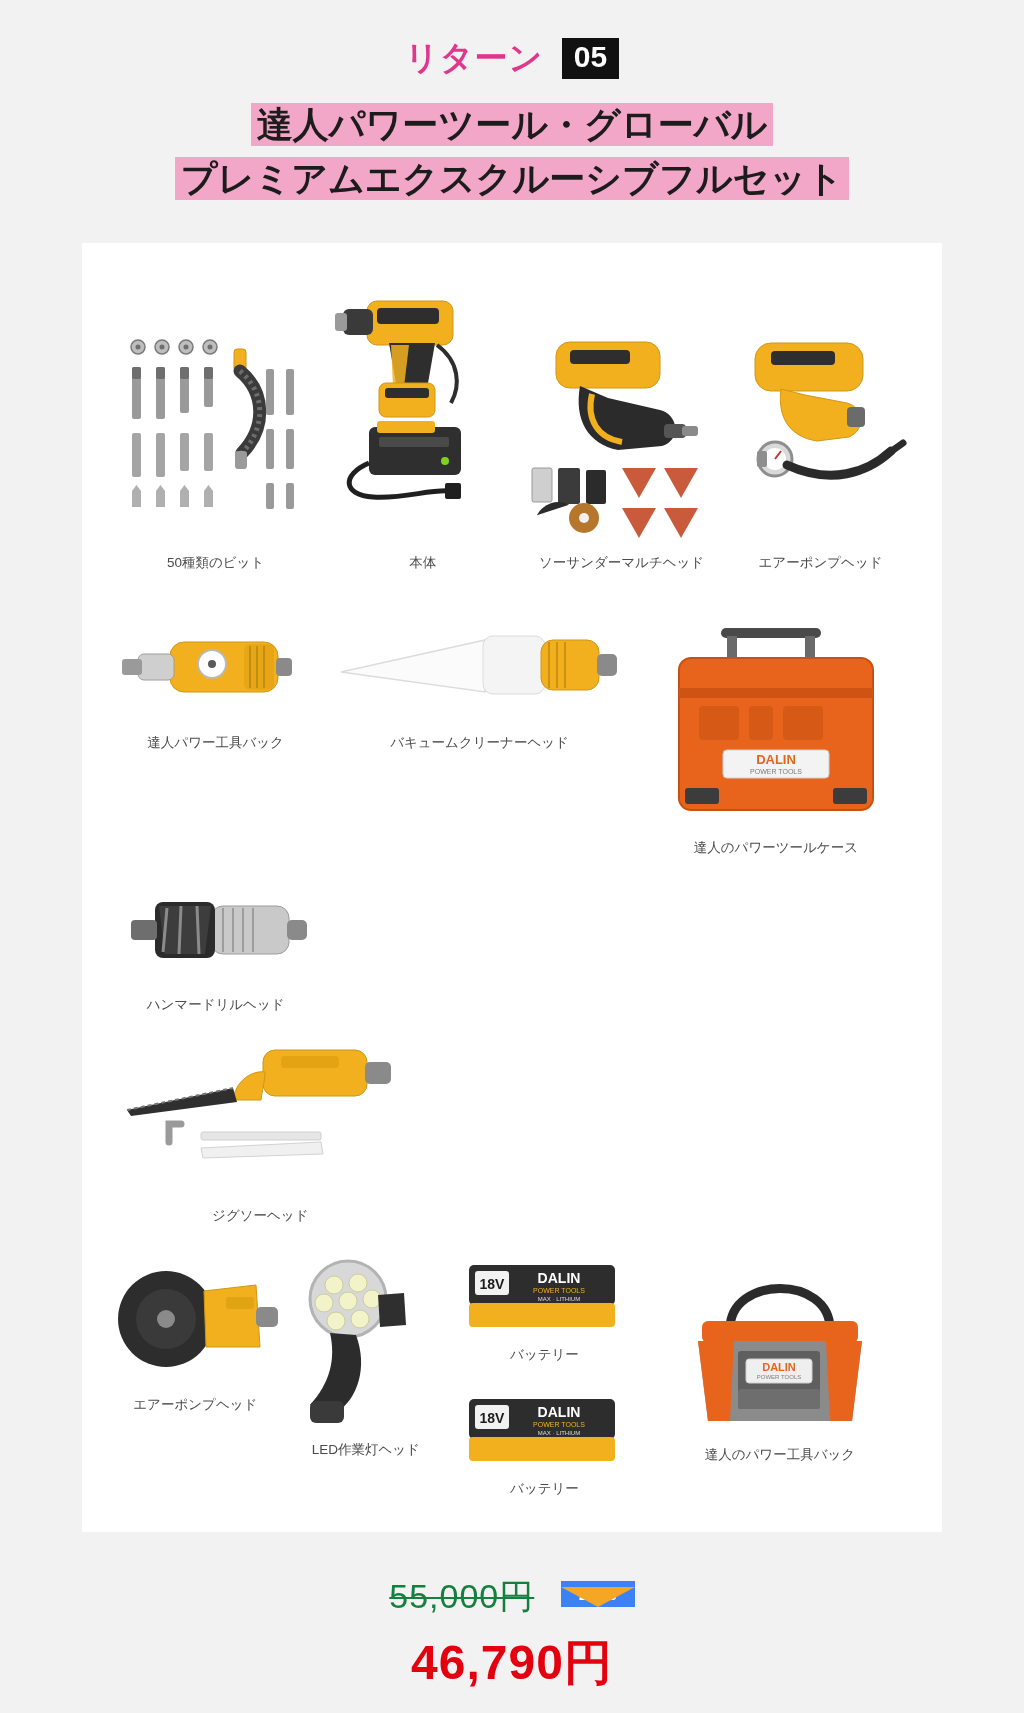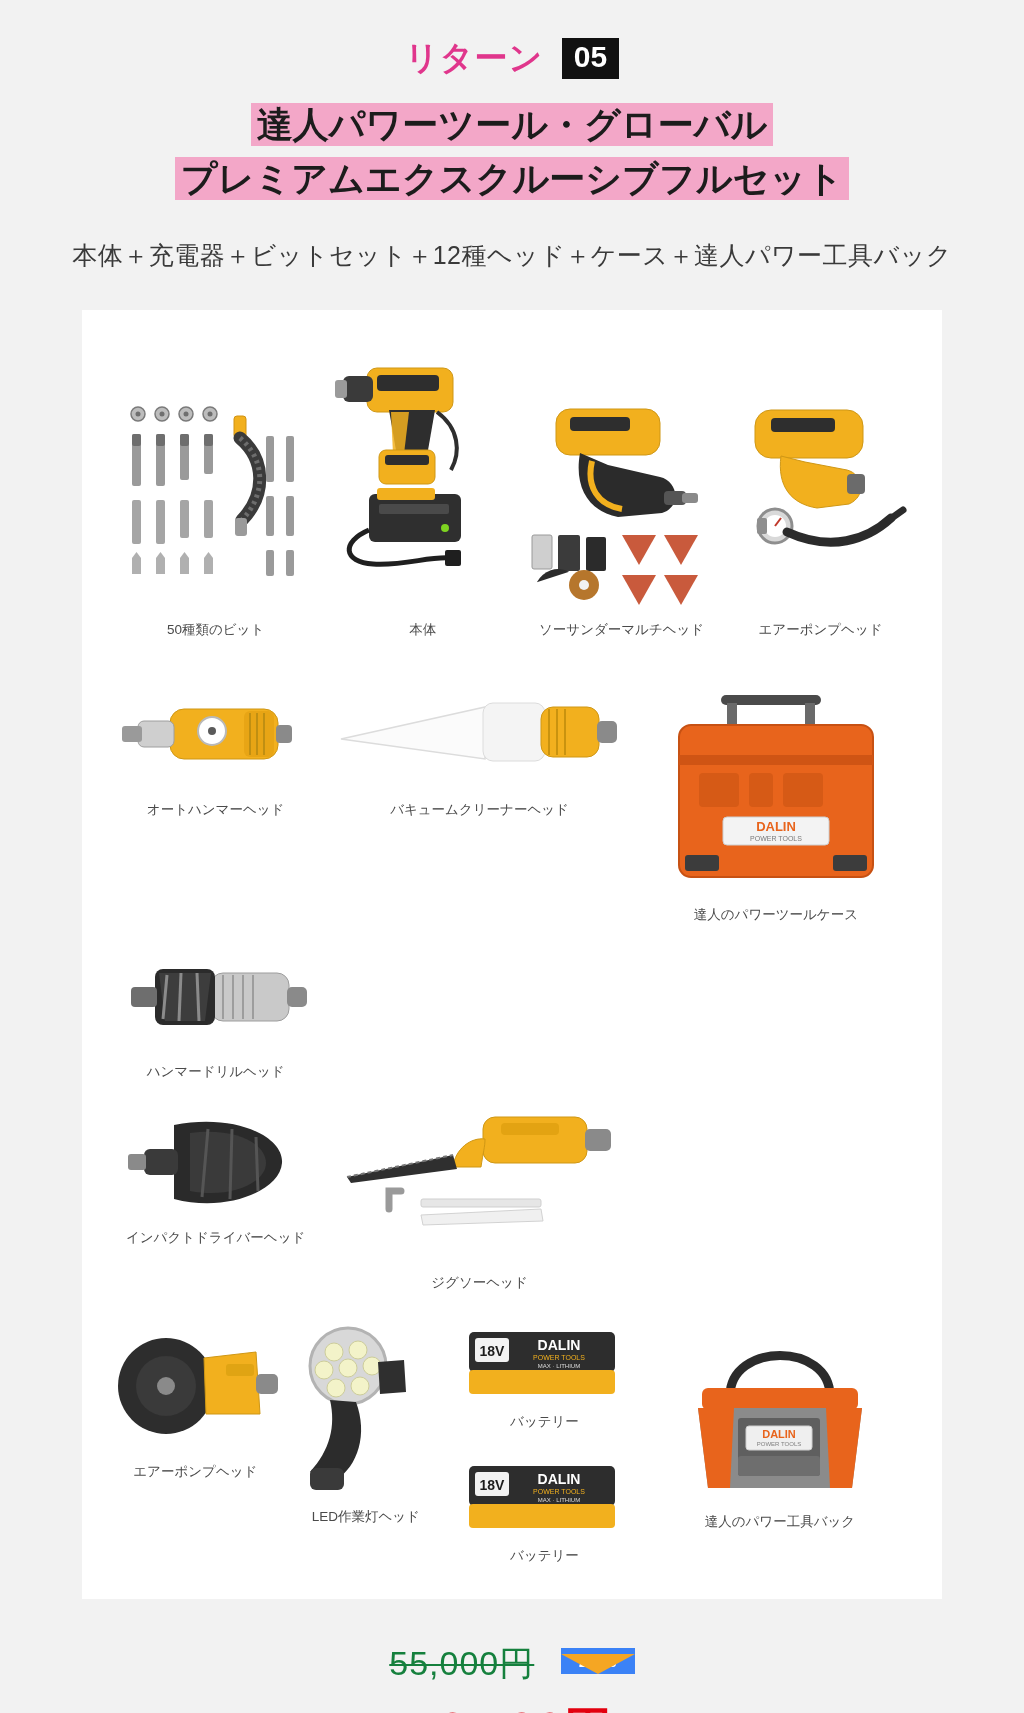--- a/index.html
+++ b/index.html
@@ -173,21 +173,20 @@
 
   <div class="title-block">
     <div class="title-row">
       <span class="title-text">達人パワーツール・グローバル</span>
     </div>
     <div class="title-row">
       <span class="title-text">プレミアムエクスクルーシブフルセット</span>
     </div>
   </div>
 
-  <div class="subtitle">本体＋充電器＋ビットセット＋12種ヘッド＋ケース＋達人パワー工具バック</div>
 
   <div class="card">
 
     <div class="grid-row" style="align-items:flex-end;">
 
       <div class="cell" style="width:27%;">
         <svg class="art" width="200" height="215" viewBox="0 0 200 215">
           <g fill="#8c8c8c">
             <g>
               <circle cx="22" cy="14" r="7" fill="#bdbdbd" stroke="#7a7a7a" stroke-width="1.5"></circle>
@@ -328,21 +327,21 @@
           <rect x="128" y="26" width="30" height="46" rx="6" fill="#e8a515"></rect>
           <g stroke="#c08f12" stroke-width="2">
             <line x1="134" y1="28" x2="134" y2="70"></line>
             <line x1="141" y1="28" x2="141" y2="70"></line>
             <line x1="148" y1="28" x2="148" y2="70"></line>
           </g>
           <rect x="22" y="36" width="36" height="26" rx="6" fill="#cfcfcf" stroke="#9e9e9e"></rect>
           <rect x="6" y="41" width="20" height="16" rx="3" fill="#9a9a9a"></rect>
           <rect x="160" y="40" width="16" height="18" rx="4" fill="#8a8a8a"></rect>
         </svg>
-        <div class="caption">オートハンマーヘッド</div>
+        <div class="caption">達人パワー工具バック</div>
       </div>
 
       <div class="cell" style="width:38%;">
         <svg class="art" width="290" height="110" viewBox="0 0 290 110">
           <path d="M6 54 L 150 22 L 150 74 Z" fill="#fbfbfb" stroke="#dcdcdc" stroke-width="1.5"></path>
           <rect x="148" y="18" width="62" height="58" rx="10" fill="#f4f4f4" stroke="#dcdcdc"></rect>
           <rect x="206" y="22" width="58" height="50" rx="12" fill="#f2b01e" stroke="#cf9715"></rect>
           <g stroke="#c9930f" stroke-width="2">
             <line x1="214" y1="24" x2="214" y2="70"></line>
             <line x1="222" y1="24" x2="222" y2="70"></line>
@@ -394,34 +393,20 @@
           <rect x="176" y="40" width="20" height="20" rx="5" fill="#8a8a8a"></rect>
         </svg>
         <div class="caption">ハンマードリルヘッド</div>
       </div>
 
 
       <div class="cell" style="width:35%;"></div>
     </div>
 
     <div class="grid-row" style="margin-top:16px; align-items:flex-start;">
-      <div class="cell" style="width:27%;">
-        <svg class="art" width="200" height="120" viewBox="0 0 200 120">
-          <path d="M58 22 C 120 10, 168 34, 166 60 C 164 88, 110 110, 58 96 Z" fill="#2a2a2a"></path>
-          <path d="M74 30 C 118 24, 150 40, 150 60 C 150 80, 114 96, 74 88 Z" fill="#3a3a3a"></path>
-          <g stroke="#555" stroke-width="3">
-            <line x1="92" y1="26" x2="86" y2="94"></line>
-            <line x1="116" y1="26" x2="114" y2="96"></line>
-            <line x1="140" y1="34" x2="142" y2="88"></line>
-          </g>
-          <rect x="28" y="46" width="34" height="26" rx="6" fill="#3a3a3a"></rect>
-          <rect x="12" y="51" width="18" height="16" rx="3" fill="#8a8a8a"></rect>
-        </svg>
-        <div class="caption">インパクトドライバーヘッド</div>
-      </div>
 
       <div class="cell" style="width:38%;">
         <svg class="art" width="290" height="165" viewBox="0 0 290 165">
           <rect x="148" y="14" width="104" height="46" rx="12" fill="#f2b01e" stroke="#cf9715"></rect>
           <rect x="166" y="20" width="58" height="12" rx="4" fill="#e3a312"></rect>
           <path d="M150 36 C 136 34, 120 46, 118 64 L 146 64 C 148 50, 150 44, 150 36 Z" fill="#f2b01e" stroke="#cf9715"></path>
           <path d="M12 74 L 118 52 L 122 66 L 16 80 Z" fill="#2f2f2f"></path>
           <path d="M12 74 L 118 52" stroke="#777" stroke-width="2" stroke-dasharray="4 3"></path>
           <rect x="250" y="26" width="26" height="22" rx="5" fill="#8a8a8a"></rect>
           <path d="M54 106 l0 -18 l12 0" fill="none" stroke="#9a9a9a" stroke-width="7" stroke-linecap="round"></path>

